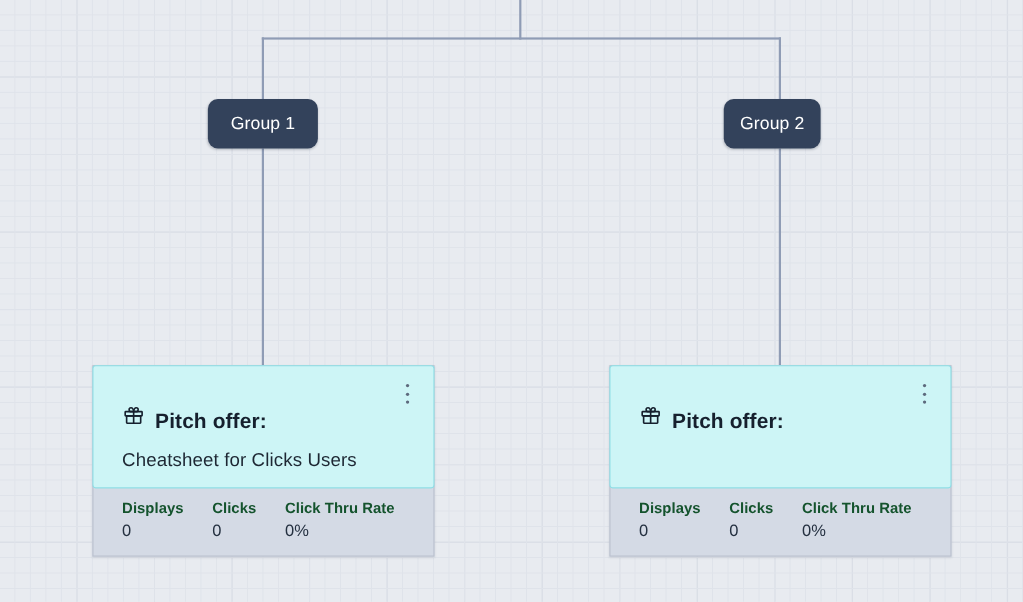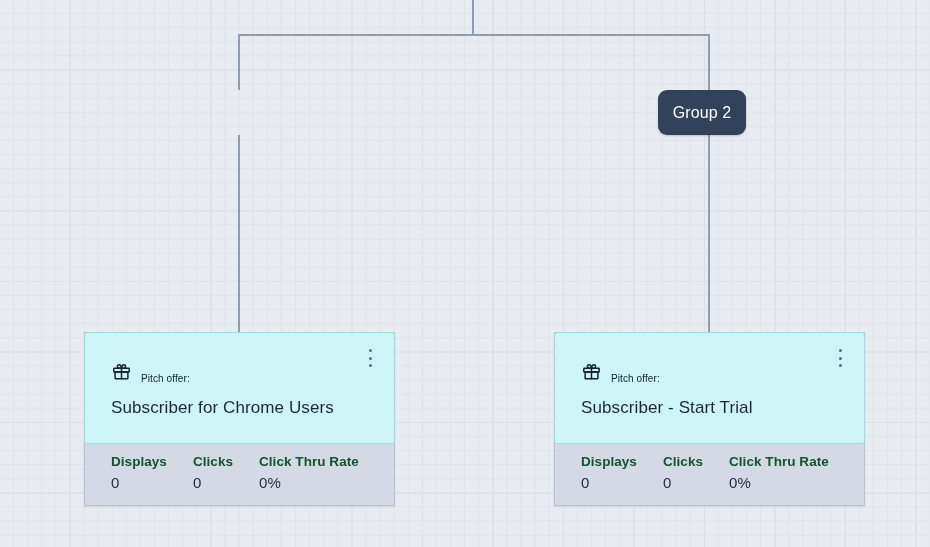--- a/index.html
+++ b/index.html
@@ -82,22 +82,22 @@
     align-items: center;
     gap: 9px;
   }
   .gift-icon {
     width: 21px;
     height: 21px;
     flex: 0 0 auto;
     display: block;
   }
   .kicker-text {
-    font-size: 10px;
-    font-weight: normal;
+    font-size: 19px;
+    font-weight: bold;
     color: #16202e;
     letter-spacing: 0.1px;
     margin-top: 16px;
   }
   .card-title {
     margin-top: 14px;
     font-size: 17px;
     color: #1d2733;
     letter-spacing: 0.1px;
     white-space: nowrap;
@@ -150,20 +150,23 @@
 
 <div id="canvas">
 
   <div class="edge edge-v" style="left:472px; top:0px; height:36px;"></div>
   <div class="edge edge-h" style="left:238px; top:34px; width:472px;"></div>
   <div class="edge edge-v" style="left:238px; top:34px; height:56px;"></div>
   <div class="edge edge-v" style="left:708px; top:34px; height:56px;"></div>
   <div class="edge edge-v" style="left:238px; top:135px; height:198px;"></div>
   <div class="edge edge-v" style="left:708px; top:135px; height:198px;"></div>
 
+  <div class="group-node" style="left:189px; top:90px; width:100px;">
+    <span>Group 1</span>
+  </div>
 
   <div class="group-node" style="left:658px; top:90px; width:88px;">
     <span>Group 2</span>
   </div>
 
   <div class="card" style="left:84px; top:332px;">
     <div class="card-body">
       <div class="kebab-menu">
         <span></span>
           <span></span>
@@ -172,21 +175,21 @@
       <div class="card-kicker">
         <svg class="gift-icon" viewBox="0 0 24 24" fill="none" stroke="#16202e" stroke-width="1.7" stroke-linecap="round" stroke-linejoin="round">
           <rect x="3.2" y="9.4" width="17.6" height="4.4" rx="0.6"></rect>
           <rect x="4.7" y="13.8" width="14.6" height="7.6" rx="0.6"></rect>
           <line x1="12" y1="9.4" x2="12" y2="21.4"></line>
           <path d="M12 9.4 C12 9.4 11.6 5.3 9.3 5.3 C7.9 5.3 7.3 6.3 7.3 7.3 C7.3 8.6 8.6 9.4 10 9.4 Z"></path>
           <path d="M12 9.4 C12 9.4 12.4 5.3 14.7 5.3 C16.1 5.3 16.7 6.3 16.7 7.3 C16.7 8.6 15.4 9.4 14 9.4 Z"></path>
         </svg>
         <span class="kicker-text">Pitch offer:</span>
       </div>
-      <div class="card-title">Subscriber for Chrome Users</div>
+      <div class="card-title">Cheatsheet for Clicks Users</div>
     </div>
     <div class="card-stats">
       <div class="stat">
         <div class="stat-label">Displays</div>
         <div class="stat-value">0</div>
       </div>
       <div class="stat">
         <div class="stat-label">Clicks</div>
         <div class="stat-value">0</div>
       </div>
@@ -207,21 +210,20 @@
       <div class="card-kicker">
         <svg class="gift-icon" viewBox="0 0 24 24" fill="none" stroke="#16202e" stroke-width="1.7" stroke-linecap="round" stroke-linejoin="round">
           <rect x="3.2" y="9.4" width="17.6" height="4.4" rx="0.6"></rect>
           <rect x="4.7" y="13.8" width="14.6" height="7.6" rx="0.6"></rect>
           <line x1="12" y1="9.4" x2="12" y2="21.4"></line>
           <path d="M12 9.4 C12 9.4 11.6 5.3 9.3 5.3 C7.9 5.3 7.3 6.3 7.3 7.3 C7.3 8.6 8.6 9.4 10 9.4 Z"></path>
           <path d="M12 9.4 C12 9.4 12.4 5.3 14.7 5.3 C16.1 5.3 16.7 6.3 16.7 7.3 C16.7 8.6 15.4 9.4 14 9.4 Z"></path>
         </svg>
         <span class="kicker-text">Pitch offer:</span>
       </div>
-      <div class="card-title">Subscriber - Start Trial</div>
     </div>
     <div class="card-stats">
       <div class="stat">
         <div class="stat-label">Displays</div>
         <div class="stat-value">0</div>
       </div>
       <div class="stat">
         <div class="stat-label">Clicks</div>
         <div class="stat-value">0</div>
       </div>

